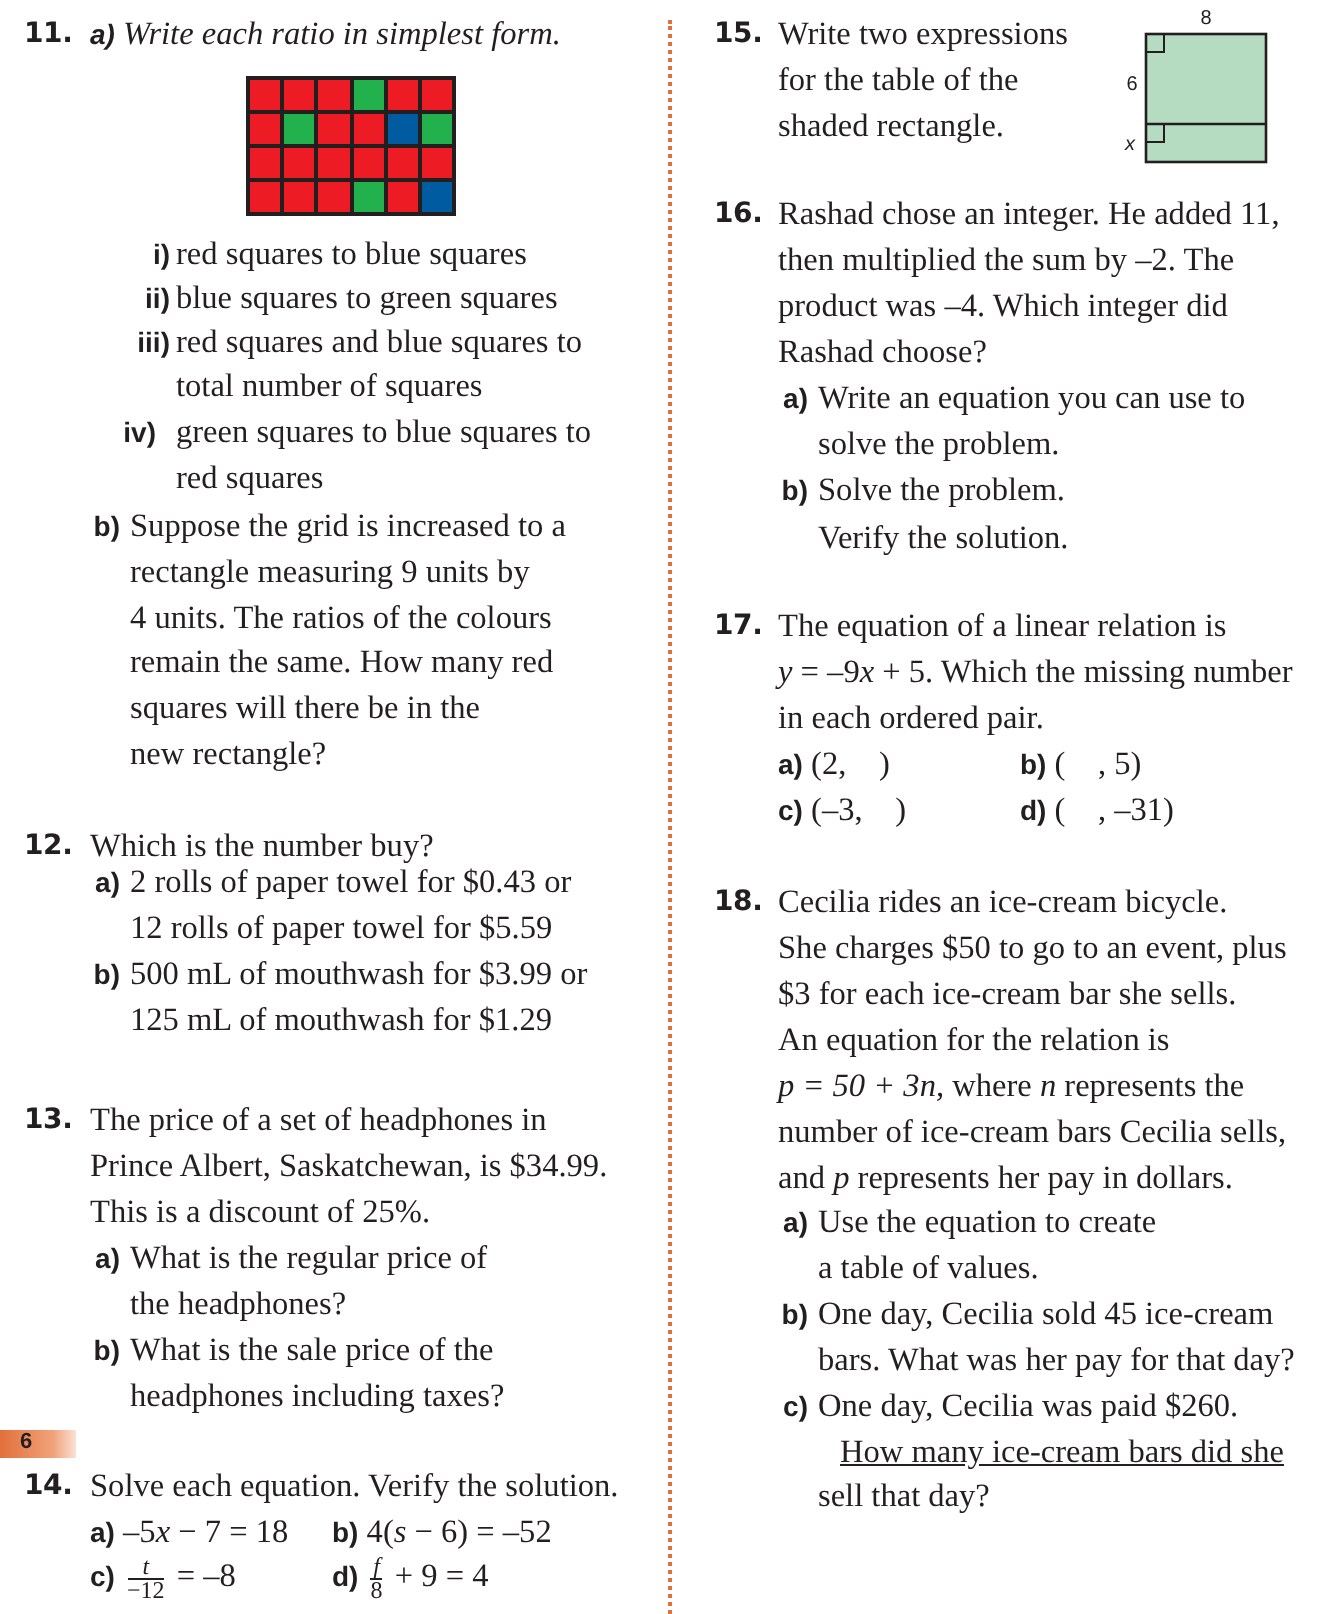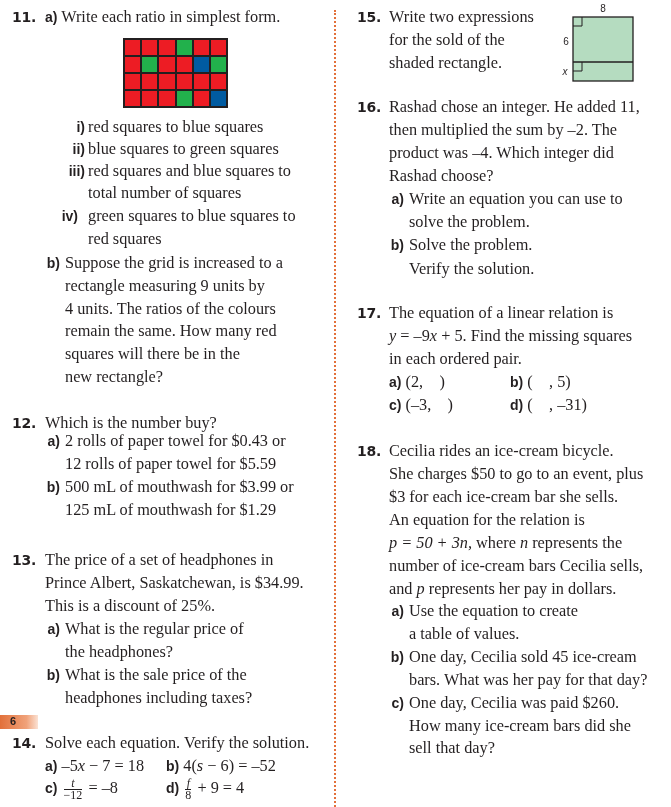--- a/index.html
+++ b/index.html
@@ -28,21 +28,21 @@
   .frac .bot { display:block; }
   svg text { font-family:"Liberation Sans", "DejaVu Sans", sans-serif; }
 </style>
 </head>
 <body>
 
 <div class="divider"></div>
 
 <div>
   <div class="num" style="left:12px; top:7px;">11.</div>
-  <div class="ln" style="left:45px; top:7px;"><span class="lbl">a)</span> <span>Write each ratio in simplest form.</span></div>
+  <div class="ln" style="left:45px; top:7px;font-style:italic;"><span class="lbl">a)</span> <span>Write each ratio in simplest form.</span></div>
 
   <div class="grid" id="ratio-grid">
       <div class="cell" style="background: rgb(237, 28, 36);"></div>
       <div class="cell" style="background: rgb(237, 28, 36);"></div>
       <div class="cell" style="background: rgb(237, 28, 36);"></div>
       <div class="cell" style="background: rgb(34, 177, 76);"></div>
       <div class="cell" style="background: rgb(237, 28, 36);"></div>
       <div class="cell" style="background: rgb(237, 28, 36);"></div>
       <div class="cell" style="background: rgb(237, 28, 36);"></div>
       <div class="cell" style="background: rgb(34, 177, 76);"></div>
@@ -120,21 +120,21 @@
   <div class="ln" style="left:45px; top:733px;">Solve each equation. Verify the solution.</div>
   <div class="ln" style="left:45px; top:756px;"><span class="lbl">a)</span> <span>–5<i>x</i> − 7 = 18</span></div>
   <div class="ln" style="left:166px; top:756px;"><span class="lbl">b)</span> <span>4(<i>s</i> − 6) = –52</span></div>
   <div class="ln" style="left:45px; top:778px;"><span class="lbl">c)</span> <span class="frac"><span class="top it">t</span><span class="bot">−12</span></span> <span>= –8</span></div>
   <div class="ln" style="left:166px; top:778px;"><span class="lbl">d)</span> <span class="frac"><span class="top it">f</span><span class="bot">8</span></span> <span>+ 9 = 4</span></div>
 </div>
 
 <div>
   <div class="num" style="left:357px; top:7px;">15.</div>
   <div class="ln" style="left:389px; top:7px;">Write two expressions</div>
-  <div class="ln" style="left:389px; top:30px;">for the sold of the</div>
+  <div class="ln" style="left:389px; top:30px;">for the table of the</div>
   <div class="ln" style="left:389px; top:53px;">shaded rectangle.</div>
 
   <svg style="position:absolute; left:555px; top:0;" width="90" height="88" viewBox="0 0 90 88">
     <rect id="p15-rect" x="18" y="17" width="60" height="64" stroke="#231f20" stroke-width="1.3" fill="#b5dcc0"></rect>
     <line x1="18" y1="62" x2="78" y2="62" stroke="#231f20" stroke-width="1.3"></line>
     <polyline points="18,26 27,26 27,17" fill="none" stroke="#231f20" stroke-width="1"></polyline>
     <polyline points="18,71 27,71 27,62" fill="none" stroke="#231f20" stroke-width="1"></polyline>
     <text x="48" y="12" font-size="10" text-anchor="middle" fill="#231f20">8</text>
     <text x="11" y="45" font-size="10" text-anchor="middle" fill="#231f20">6</text>
     <text x="10" y="75" font-size="10" font-style="italic" text-anchor="middle" fill="#231f20">x</text>
@@ -151,21 +151,21 @@
   <div class="ln" style="left:409px; top:189px;">Write an equation you can use to</div>
   <div class="ln" style="left:409px; top:212px;">solve the problem.</div>
   <div class="rlbl" style="left:385px; width:19px; top:235px;">b)</div>
   <div class="ln" style="left:409px; top:235px;">Solve the problem.</div>
   <div class="ln" style="left:409px; top:259px;">Verify the solution.</div>
 </div>
 
 <div>
   <div class="num" style="left:357px; top:303px;">17.</div>
   <div class="ln" style="left:389px; top:303px;">The equation of a linear relation is</div>
-  <div class="ln" style="left:389px; top:326px;"><span><i>y</i> = –9<i>x</i> + 5.</span><span> Find the missing squares</span></div>
+  <div class="ln" style="left:389px; top:326px;"><span><i>y</i> = –9<i>x</i> + 5.</span><span> Which the missing number</span></div>
   <div class="ln" style="left:389px; top:349px;">in each ordered pair.</div>
   <div class="ln" style="left:389px; top:372px;"><span class="lbl">a)</span> <span style="white-space:pre">(2,    )</span></div>
   <div class="ln" style="left:510px; top:372px;"><span class="lbl">b)</span> <span style="white-space:pre">(    , 5)</span></div>
   <div class="ln" style="left:389px; top:395px;"><span class="lbl">c)</span> <span style="white-space:pre">(–3,    )</span></div>
   <div class="ln" style="left:510px; top:395px;"><span class="lbl">d)</span> <span style="white-space:pre">(    , –31)</span></div>
 </div>
 
 <div>
   <div class="num" style="left:357px; top:441px;text-align:right;">18.</div>
   <div class="ln" style="left:389px; top:441px;">Cecilia rides an ice-cream bicycle.</div>
@@ -176,15 +176,15 @@
   <div class="ln" style="left:389px; top:556px;">number of ice-cream bars Cecilia sells,</div>
   <div class="ln" style="left:389px; top:579px;"><span>and </span><span class="it">p</span><span> represents her pay in dollars.</span></div>
   <div class="rlbl" style="left:385px; width:19px; top:601px;">a)</div>
   <div class="ln" style="left:409px; top:601px;">Use the equation to create</div>
   <div class="ln" style="left:409px; top:624px;">a table of values.</div>
   <div class="rlbl" style="left:385px; width:19px; top:647px;">b)</div>
   <div class="ln" style="left:409px; top:647px;">One day, Cecilia sold 45 ice-cream</div>
   <div class="ln" style="left:409px; top:670px;">bars. What was her pay for that day?</div>
   <div class="rlbl" style="left:385px; width:19px; top:693px;">c)</div>
   <div class="ln" style="left:409px; top:693px;">One day, Cecilia was paid $260.</div>
-  <div class="ln" style="left:409px; top:716px;">How many ice-cream bars did she</div>
+  <div class="ln" style="left:420px; top:716px;text-decoration:underline;">How many ice-cream bars did she</div>
   <div class="ln" style="left:409px; top:738px;">sell that day?</div>
 </div>
 
 </body></html>

